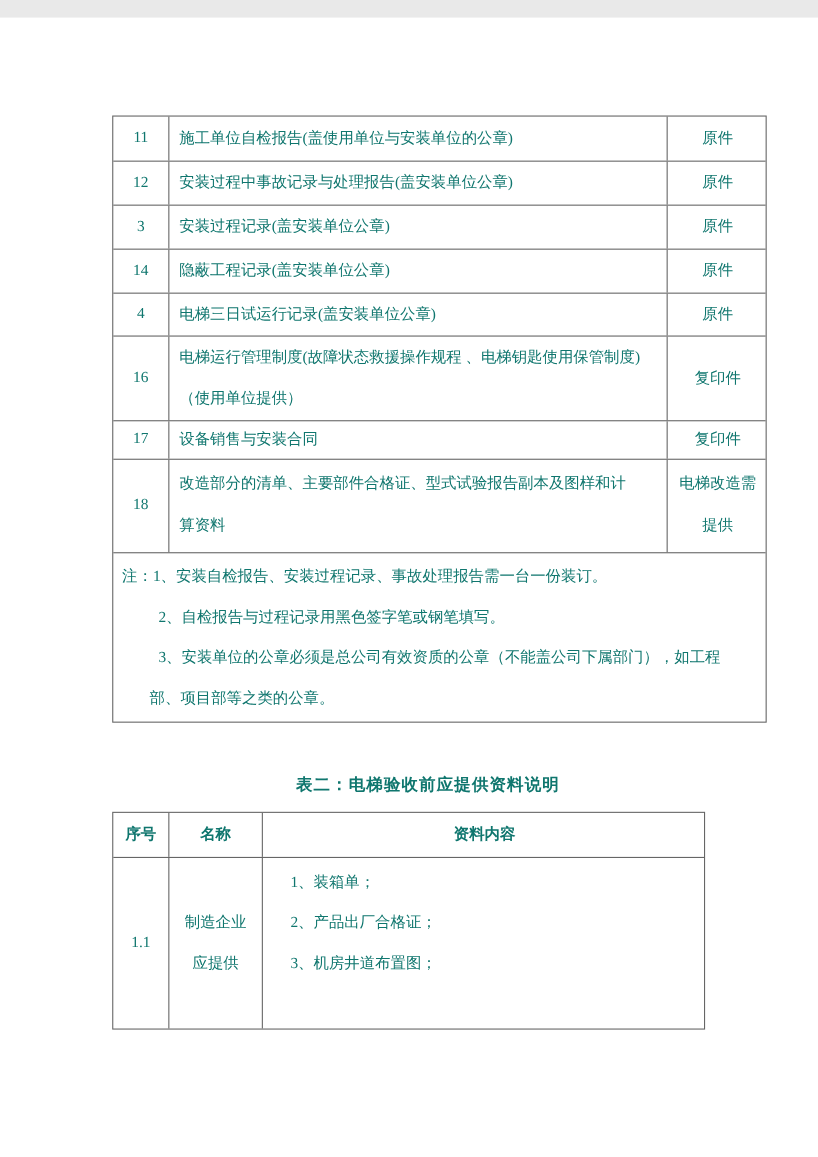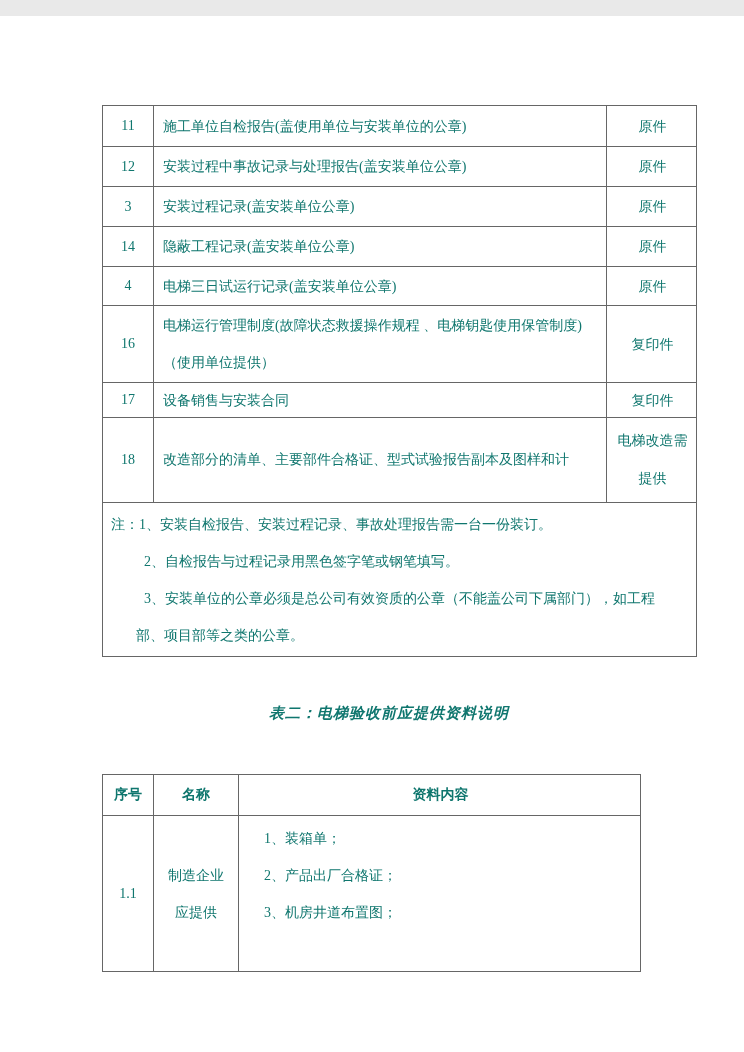--- a/index.html
+++ b/index.html
@@ -3,37 +3,37 @@
 <meta charset="utf-8">
 <style>
   html,body{margin:0;padding:0;background:#e9e9e9;}
   .page{
     position:relative;width:744px;height:1052px;background:#ffffff;
     font-family:"Liberation Serif","DejaVu Serif",serif;
     color:#0f766e;font-size:14px;overflow:hidden;margin:16px auto;
   }
   .tbl{position:absolute;border:1px solid #666666;box-sizing:border-box;background:#ffffff;}
   .t1{left:102px;top:89px;width:595px;}
-  .t2{left:102px;top:758px;width:539px;}
+  .t2{left:102px;top:722px;width:539px;}
   .tr{display:flex;box-sizing:border-box;border-top:1px solid #666666;}
   .tr:first-child{border-top:none;}
   .td{box-sizing:border-box;border-left:1px solid #666666;overflow:hidden;}
   .td:first-child{border-left:none;}
   .no{width:50px;flex:none;display:flex;align-items:center;justify-content:center;}
   .t1 .ct{width:453px;flex:none;display:flex;flex-direction:column;justify-content:center;padding:0 9px;}
   .t1 .st{width:92px;flex:none;display:flex;flex-direction:column;justify-content:center;align-items:center;text-align:right;}
   .r40{height:40px}.r39{height:39px}.r77{height:77px}.r35{height:35px}.r85{height:85px}
   .ln{line-height:37px;white-space:nowrap;}
   .r85 .ln{line-height:38px;}
   .notes{height:154px;display:block;padding-top:3px;overflow:hidden;}
   .nl{line-height:37px;white-space:nowrap;}
   .n0{padding-left:8px}.n1{padding-left:41px}.n2{padding-left:41px}.n3{padding-left:33px}
   .title2{
     position:absolute;left:102px;top:688px;width:574px;text-align:center;
-    font-weight:bold;font-size:15px;letter-spacing:1px;font-style:italic;
+    font-weight:bold;font-size:15px;letter-spacing:1px;
   }
   .thr{height:40px;}
   .th{display:flex;align-items:center;justify-content:center;font-weight:bold;}
   .r156{height:156px;}
   .t2 .nm{width:85px;flex:none;display:flex;flex-direction:column;justify-content:center;align-items:center;text-align:center;}
   .t2 .ct2{width:404px;flex:none;}
   .t2 .list{display:flex;flex-direction:column;justify-content:flex-start;padding:4px 9px 0 25px;}
   .ln2{line-height:37px;white-space:nowrap;}
 </style>
 </head>
@@ -111,20 +111,21 @@
       </div>
       <div class="td st">
         <div class="ln">复印件</div>
       </div>
     </div>
 
     <div class="tr r85">
       <div class="td no">18</div>
       <div class="td ct">
         <div class="ln">改造部分的清单、主要部件合格证、型式试验报告副本及图样和计</div>
+        <div class="ln">算资料</div>
       </div>
       <div class="td st">
         <div class="ln">电梯改造需</div>
         <div class="ln">提供</div>
       </div>
     </div>
 
     <div class="tr notes">
       <div class="nl n0">注：1、安装自检报告、安装过程记录、事故处理报告需一台一份装订。</div>
       <div class="nl n1">2、自检报告与过程记录用黑色签字笔或钢笔填写。</div>

